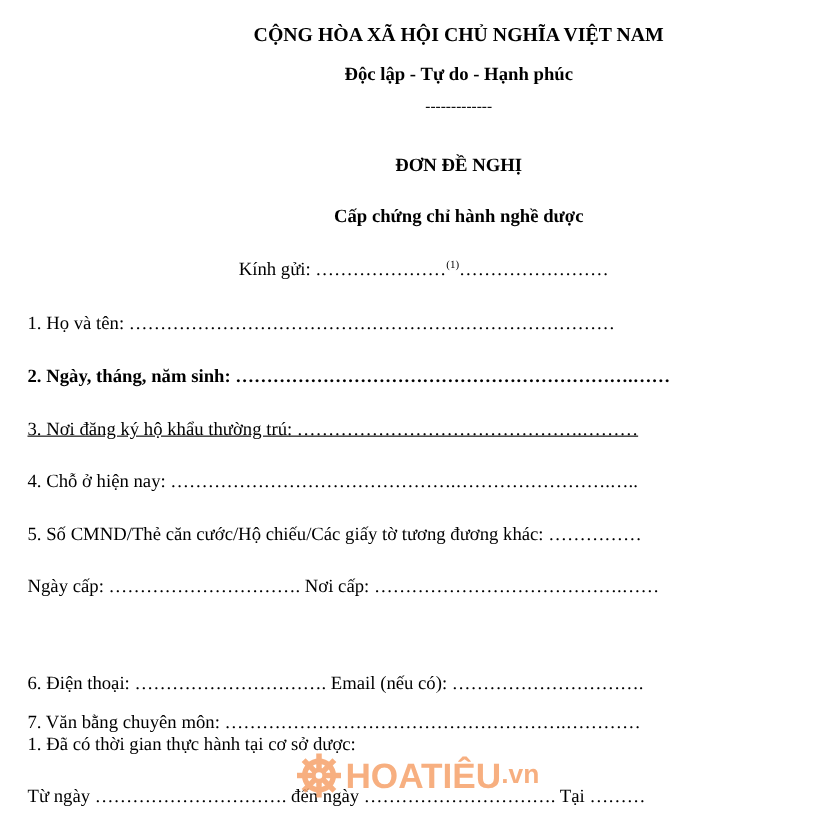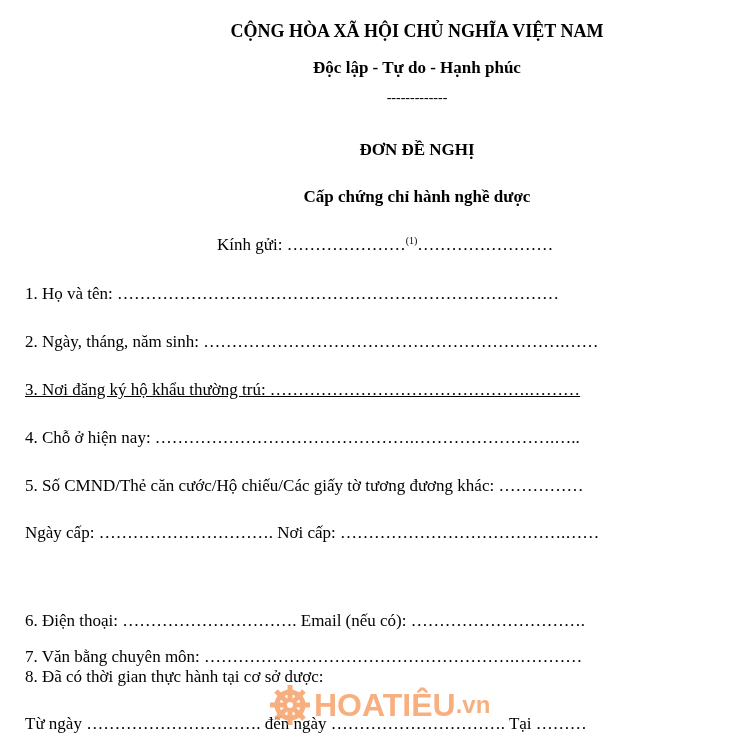--- a/index.html
+++ b/index.html
@@ -23,28 +23,28 @@
 <div class="line center" style="top:88px; font-size:14px;">-------------</div>
 
 <div class="line center bold" style="top:140px;">ĐƠN ĐỀ NGHỊ</div>
 <div class="line center bold" style="top:187px;">Cấp chứng chỉ hành nghề dược</div>
 
 <div class="line" style="top:235px; left:217px;">
   <span>Kính gửi: …………………</span><sup>(1)</sup><span>……………………</span>
 </div>
 
 <div class="line left" style="top:284px;">1. Họ và tên: ……………………………………………………………………</div>
-<div class="line left" style="top:332px;">2. Ngày, tháng, năm sinh: ……………………………………………………….……</div>
+<div class="line left" style="top:332px;font-weight:bold;">2. Ngày, tháng, năm sinh: ……………………………………………………….……</div>
 <div class="line left" style="top:380px;text-decoration:underline;">3. Nơi đăng ký hộ khẩu thường trú: ……………………………………….………</div>
 <div class="line left" style="top:428px;">4. Chỗ ở hiện nay: ……………………………………….…………………….…..</div>
 <div class="line left" style="top:476px;">5. Số CMND/Thẻ căn cước/Hộ chiếu/Các giấy tờ tương đương khác: ……………</div>
 <div class="line left" style="top:523px;">Ngày cấp: …………………………. Nơi cấp: ………………………………….……</div>
 <div class="line left" style="top:571px;margin-top:40px;">6. Điện thoại: …………………………. Email (nếu có): ………………………….</div>
 <div class="line left" style="top:619px;margin-top:28px;">7. Văn bằng chuyên môn: ……………………………………………….…………</div>
-<div class="line left" style="top:667px;">8. Đã có thời gian thực hành tại cơ sở dược:</div>
+<div class="line left" style="top:667px;">1. Đã có thời gian thực hành tại cơ sở dược:</div>
 <div class="line left" style="top:714px;text-align:center;">Từ ngày …………………………. đến ngày …………………………. Tại ………</div>
 
 <div class="watermark">
   <svg width="44" height="44" viewBox="0 0 44 44" style="margin-right:2px;">
     <g fill="none" stroke="#f6a26b" stroke-width="5">
       <circle cx="22" cy="22" r="13"></circle>
       <line x1="22" y1="2" x2="22" y2="42"></line>
       <line x1="2" y1="22" x2="42" y2="22"></line>
       <line x1="8" y1="8" x2="36" y2="36"></line>
       <line x1="36" y1="8" x2="8" y2="36"></line>

